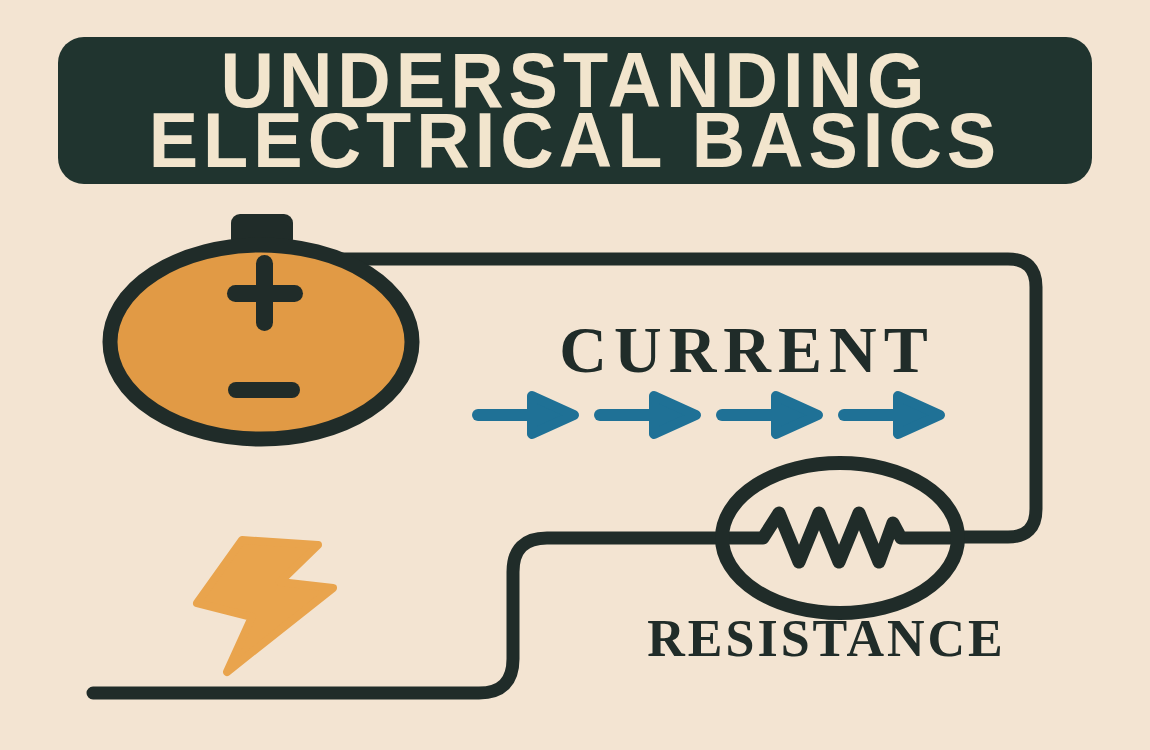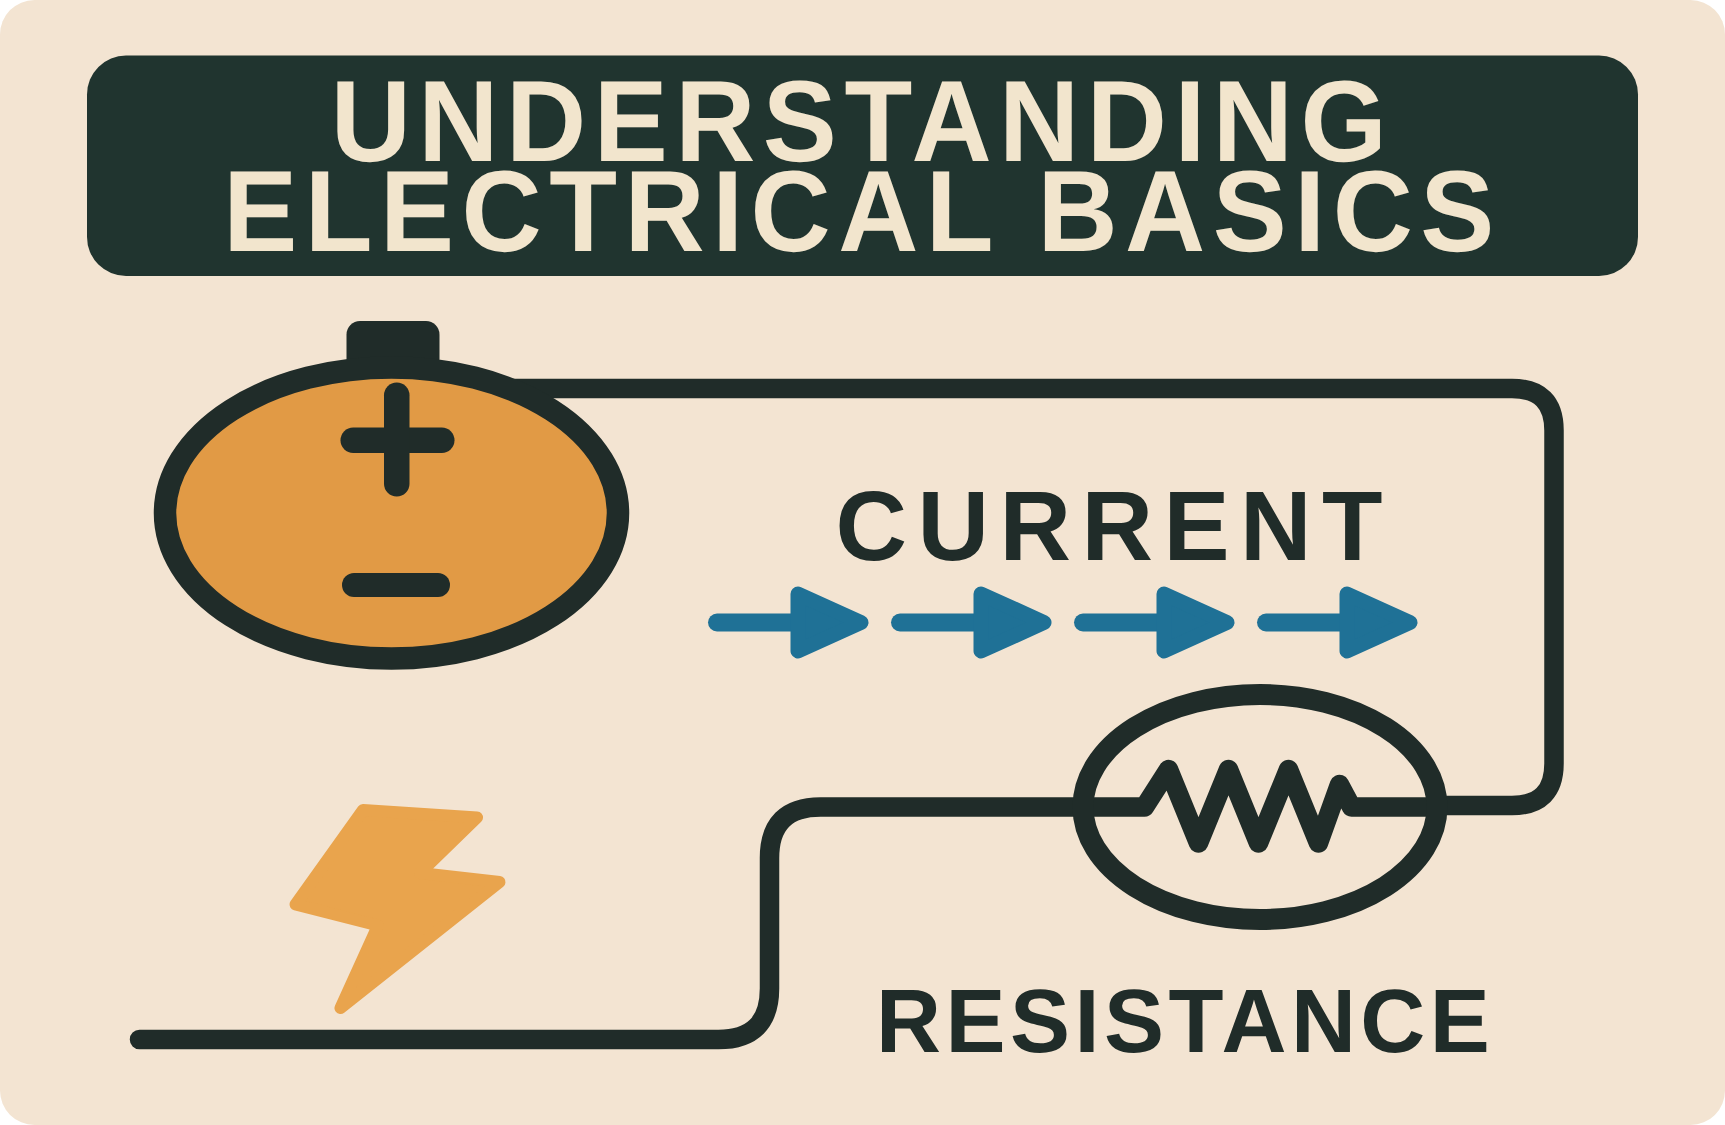--- a/index.html
+++ b/index.html
@@ -2,47 +2,47 @@
 <html style="--bg: #f3e4d2; --header-bg: #20342f; --header-text: #f2e5cd; --ink: #202c29;"><head>
 <meta charset="utf-8">
 <style>
   html,body{margin:0;padding:0;}
   .canvas{
     position:relative;
     width:1150px;height:750px;
     background:var(--bg,#f3e4d2);
     overflow:hidden;
     font-family:"Liberation Sans",sans-serif;
-    border-radius:23px;
   }
   .header{
     position:absolute;left:58px;top:37px;width:1034px;height:147px;
     background:var(--header-bg,#20342f);
     border-radius:26px;
     display:flex;flex-direction:column;align-items:center;justify-content:center;
   }
   .header .line{
     color:var(--header-text,#f2e5cd);
     font-weight:bold;
     font-size:74px;
     line-height:60px;
     letter-spacing:5px;
     white-space:nowrap;
     transform:scaleY(1.04);
   }
   .label{
     position:absolute;
     color:var(--ink,#202c29);
     font-weight:bold;
-    text-align:left;
+    text-align:center;
     white-space:nowrap;
+    font-family:Liberation Serif, serif;
   }
   .label-voltage{left:85px;top:468px;width:370px;font-size:58px;letter-spacing:8px;}
   .label-current{left:557px;top:312px;width:380px;font-size:66px;letter-spacing:7px;}
-  .label-resistance{left:584px;top:646px;width:485px;font-size:60px;letter-spacing:3px;}
+  .label-resistance{left:584px;top:609px;width:485px;font-size:52px;letter-spacing:3px;}
   svg.circuit{position:absolute;left:0;top:0;}
 </style>
 </head>
 <body>
 
 <div class="canvas">
 
   <svg class="circuit" width="1150" height="750" viewBox="0 0 1150 750">
 
     <path d="M 335 259 L 1008 259 Q 1036 259 1036 287 L 1036 509 Q 1036 537 1008 537 L 962 537" fill="none" stroke-width="13" stroke-linecap="round" stroke-linejoin="round" stroke="#202c29"></path>

